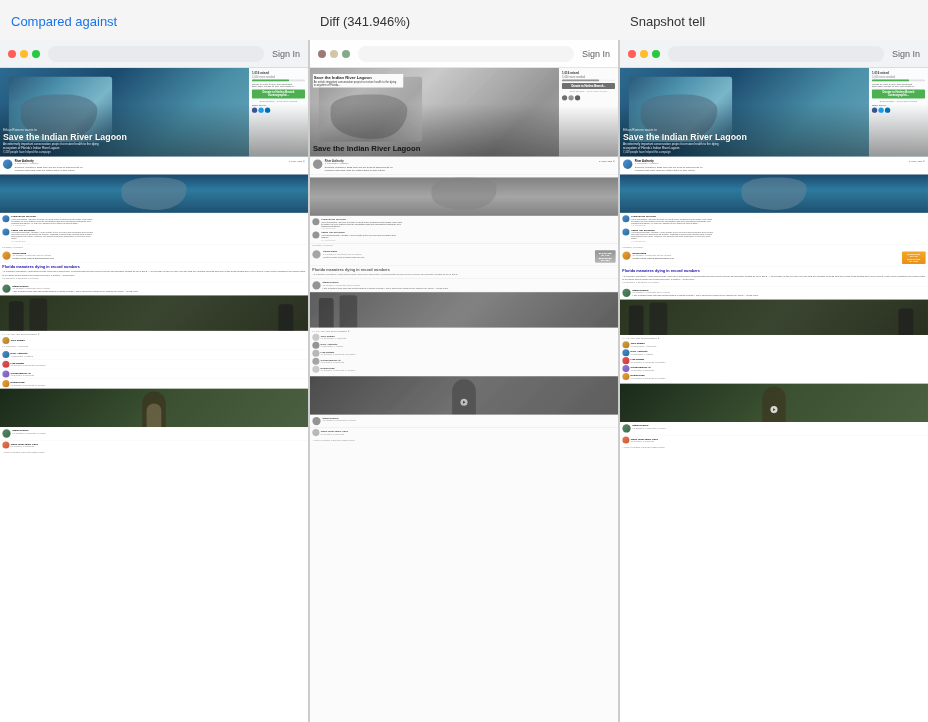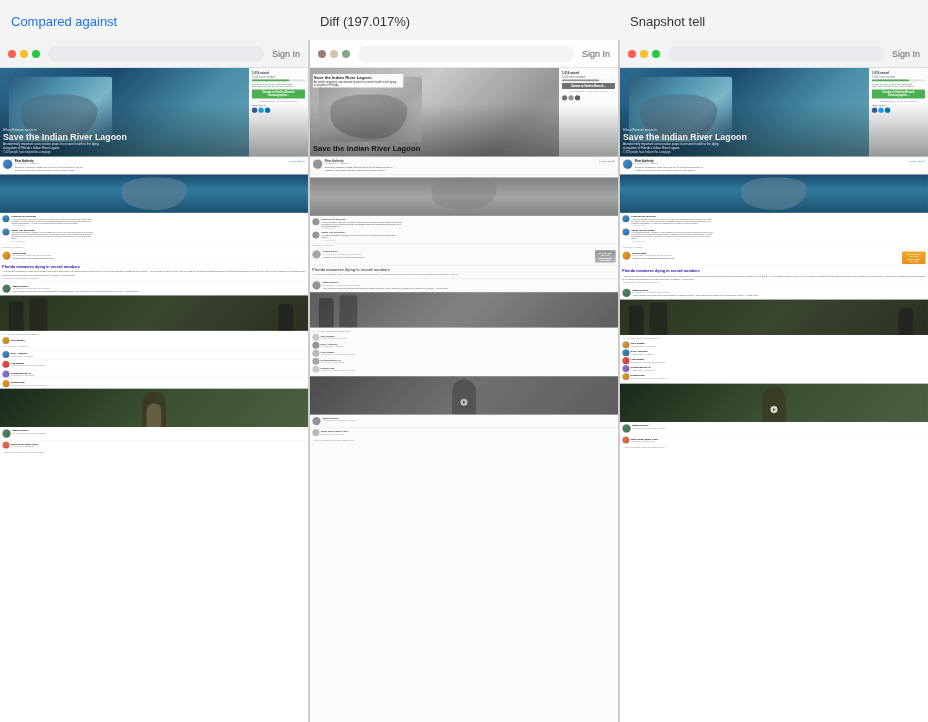--- a/index.html
+++ b/index.html
@@ -147,21 +147,21 @@
       position: relative;
       overflow: hidden;
     }
 
   </style>
 </head>
 <body>
 
 <div class="header-bar">
   <span class="header-title-compared">Compared against</span>
-  <span class="header-title-diff">Diff (197.017%)</span>
+  <span class="header-title-diff">Diff (341.946%)</span>
   <span class="header-title-snapshot">Snapshot tell</span>
 </div>
 
 <div class="panels-container">
 
   <div class="panel">
 
     <div class="browser-chrome">
       <div class="browser-dot browser-dot-red"></div>
       <div class="browser-dot browser-dot-yellow"></div>

